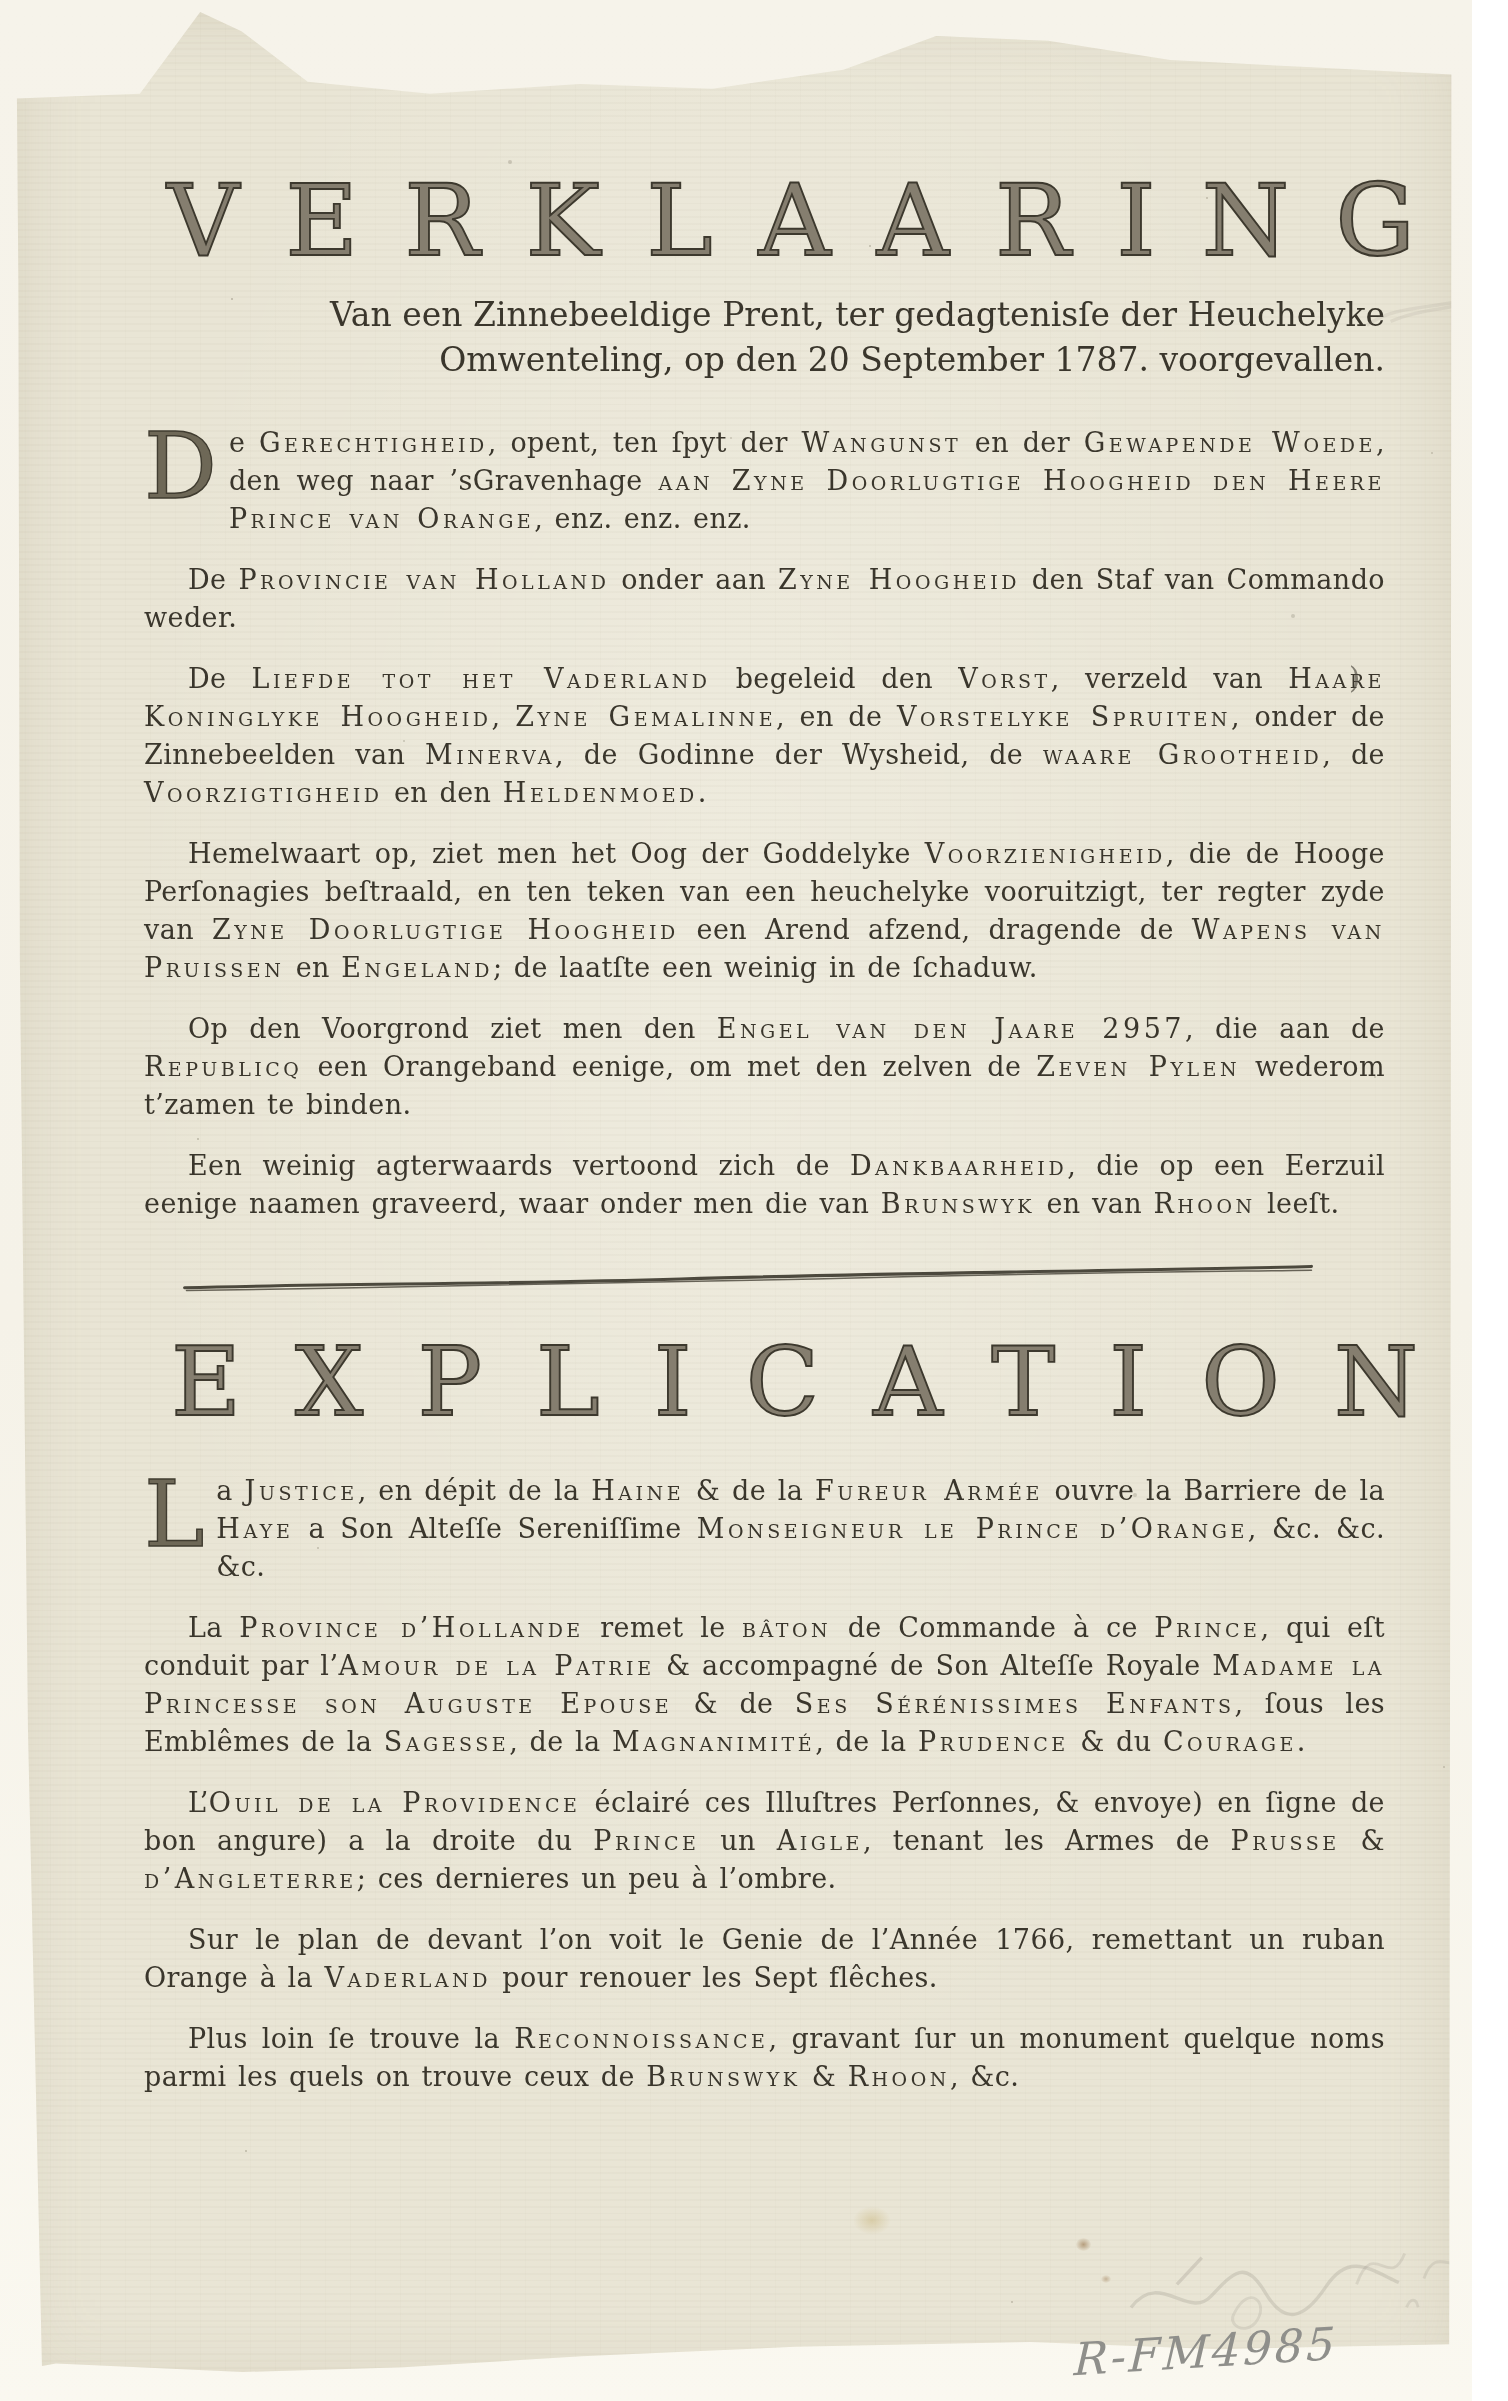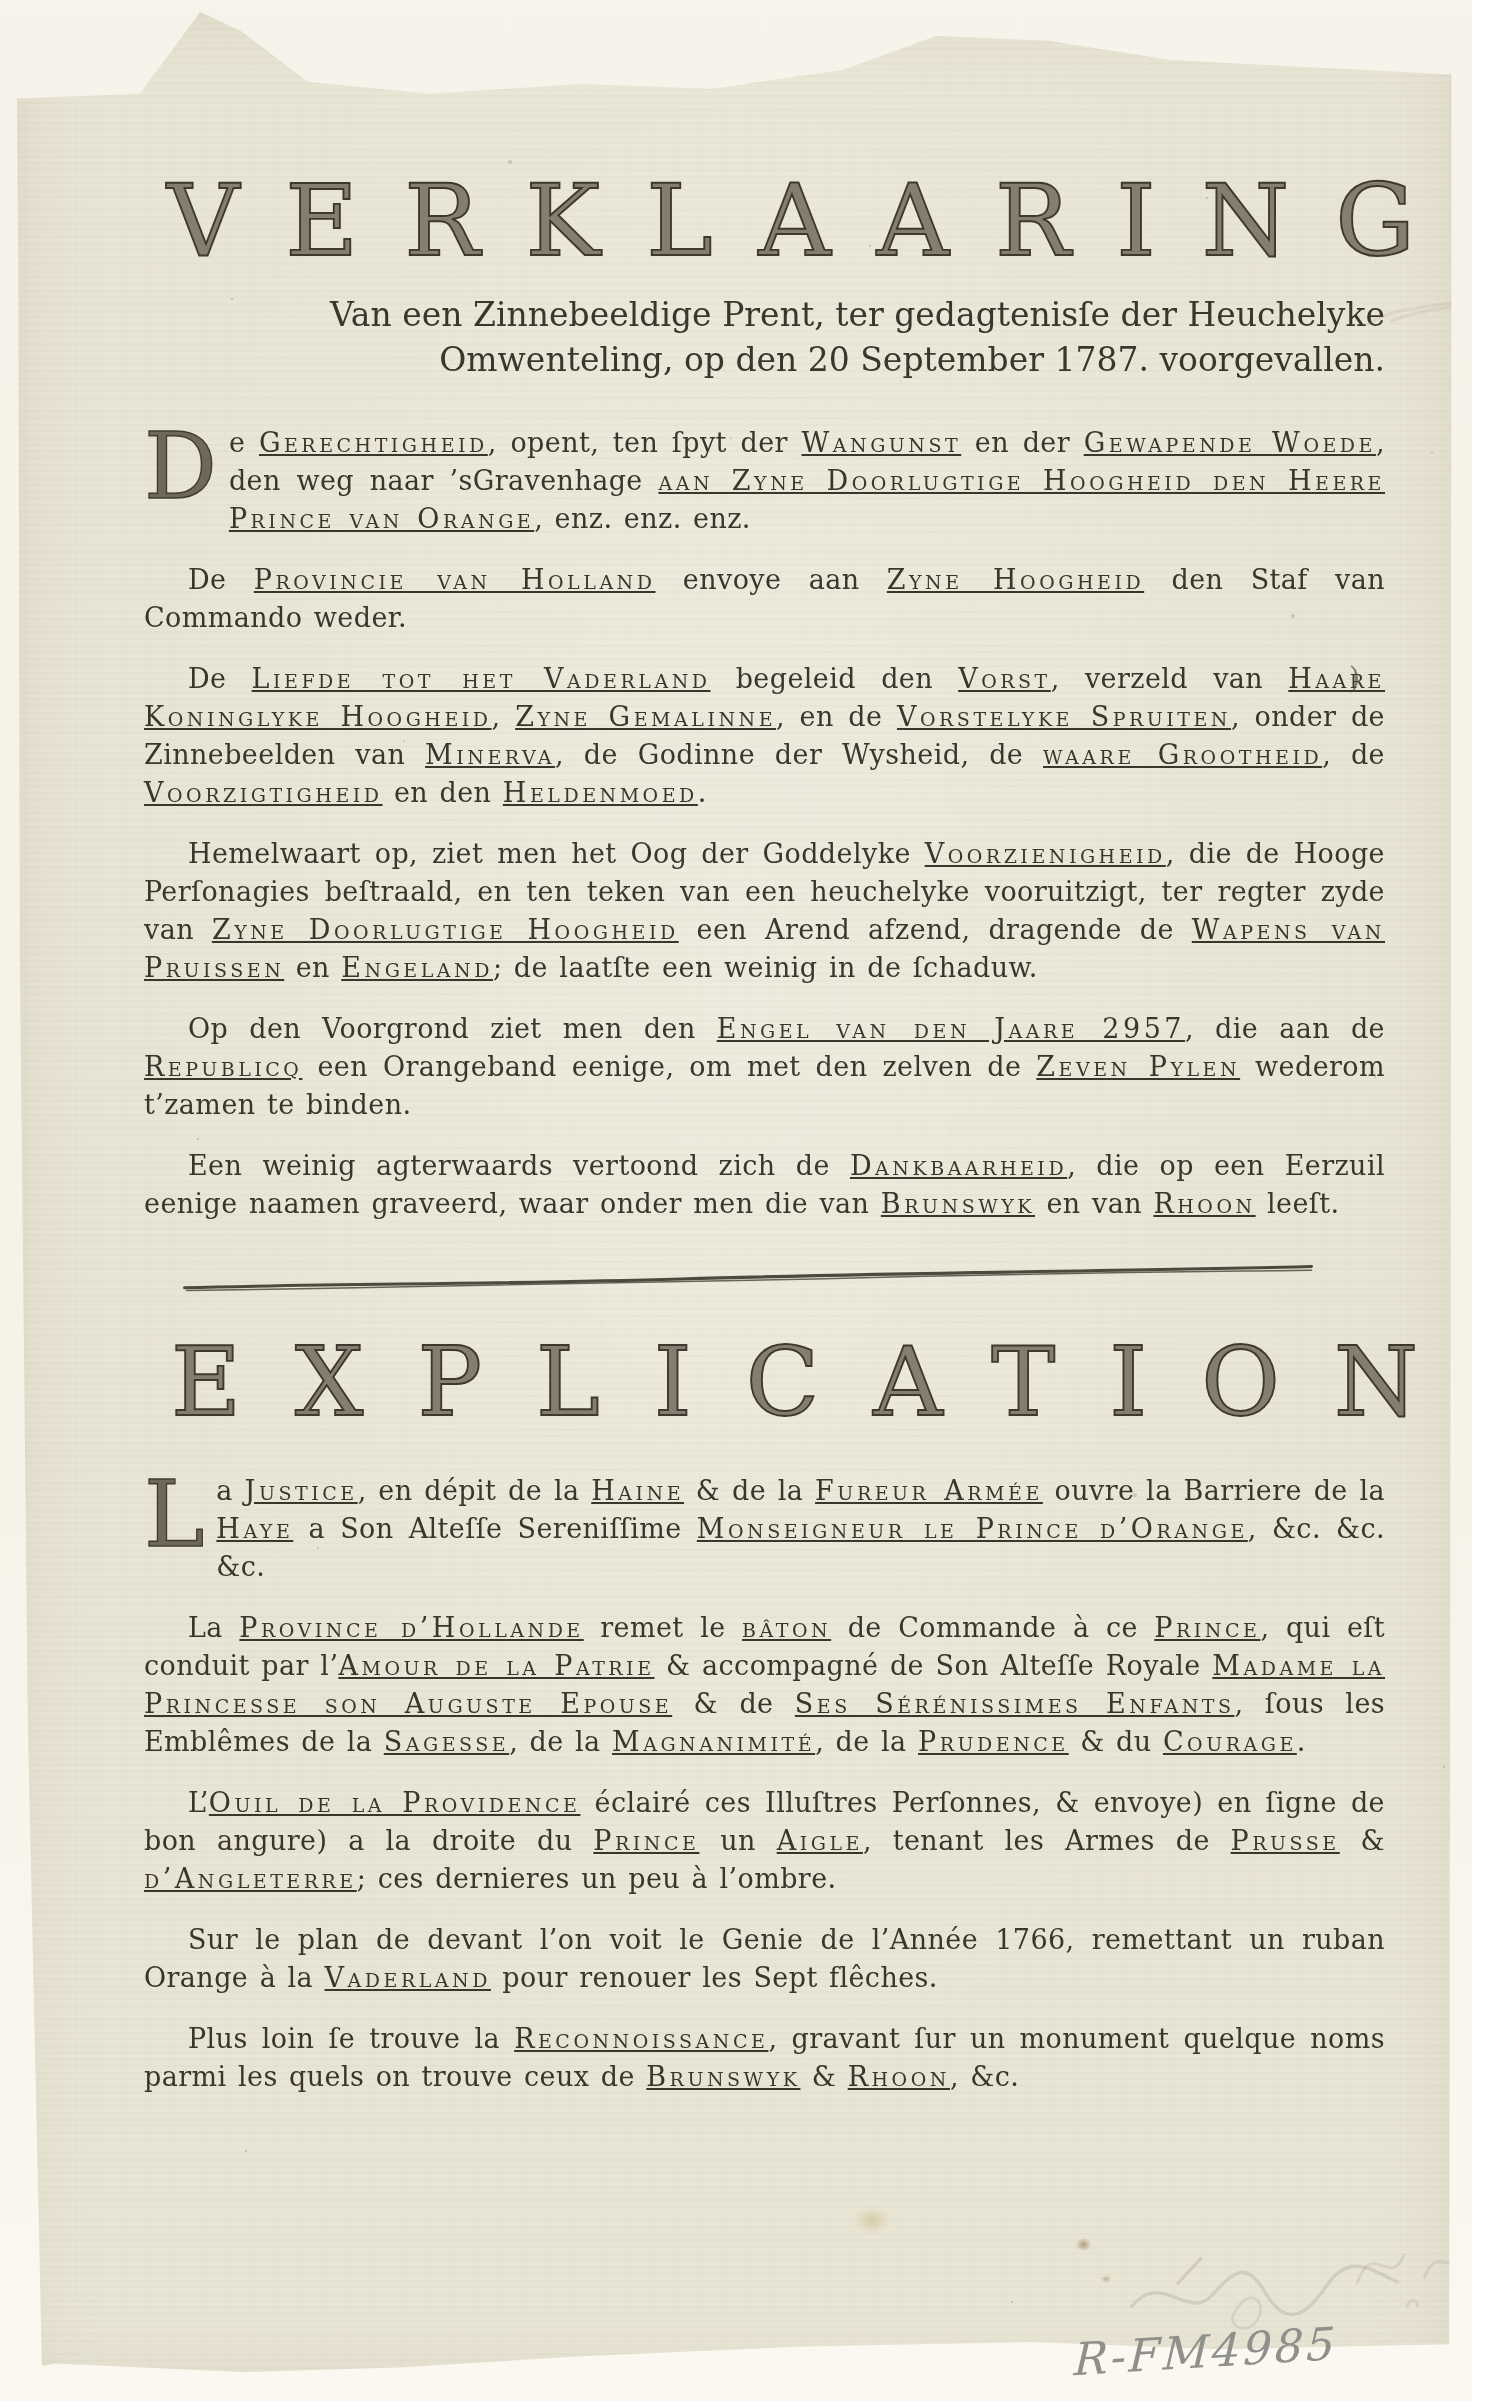--- a/index.html
+++ b/index.html
@@ -23,21 +23,21 @@
   h1{font-weight:normal;text-align:center;margin:0;color:#857e6f;
      -webkit-text-stroke:1.9px #3d392e;line-height:1;}
   .title-nl{margin-top:171px;font-size:100px;letter-spacing:46px;text-indent:23px;}
   .title-fr{margin-top:40px;font-size:96px;letter-spacing:54px;text-indent:27px;}
   .subtitle{margin:0;text-align:right;font-size:33px;line-height:45px;color:#3a362c;}
   .subtitle.first{margin-top:21px;}
   .para{margin:23px 0 0;font-size:27px;line-height:38px;text-align:justify;
         word-spacing:.09em;letter-spacing:.015em;color:#3a362c;}
   .para.indent{text-indent:44px;}
   .para.lead{margin-top:42px;}
-  .sc{font-variant:small-caps;font-variant-caps:small-caps;letter-spacing:.13em;text-decoration:underline;}
+  .sc{font-variant:small-caps;font-variant-caps:small-caps;letter-spacing:.13em;}
   .dropcap{float:left;font-size:91px;line-height:73px;padding:5.8px 11.5px 0 0;
            color:#6e6857;-webkit-text-stroke:1.4px #403c30;}
   .divider{margin:44px 0 0 37px;}
   .fr-sub-wrap{margin-top:17.3px;}
   .inscription{position:absolute;left:1074px;top:2325px;font-size:45px;font-style:italic;
                color:#8f8f8b;transform:rotate(-3.5deg) skewX(-6deg);letter-spacing:2.9px;}
   .stray-mark{position:absolute;left:1349px;top:661px;font-size:29px;color:#4a463c;opacity:.65;}
   .stain{position:absolute;border-radius:50%;}
   .stain-a{left:853px;top:2206px;width:38px;height:29px;
            background:radial-gradient(ellipse,rgba(193,170,104,.4),rgba(193,170,104,0) 70%);}
@@ -69,21 +69,21 @@
     <div class="stain stain-c"></div>
 
     <div class="content">
 
       <h1 class="title-nl">VERKLAARING</h1>
 
       <p class="subtitle first"><span>Van een Zinnebeeldige Prent, ter gedagtenisſe der Heuchelyke</span></p>
       <p class="subtitle"><span>Omwenteling, op den 20 September 1787. voorgevallen.</span></p>
 
       <p class="para lead"><span class="dropcap">D</span><span><span>e </span><span class="sc">Gerechtigheid</span><span>, opent, ten ſpyt der </span><span class="sc">Wangunst</span><span> en der </span><span class="sc">Gewapende Woede</span><span>, den weg naar ’sGravenhage </span><span class="sc">aan Zyne Doorlugtige Hoogheid den Heere Prince van Orange</span><span>, enz. enz. enz.</span></span></p>
-      <p class="para indent"><span>De </span><span class="sc">Provincie van Holland</span><span> envoye aan </span><span class="sc">Zyne Hoogheid</span><span> den Staf van Commando weder.</span></p>
+      <p class="para indent"><span>De </span><span class="sc">Provincie van Holland</span><span> onder aan </span><span class="sc">Zyne Hoogheid</span><span> den Staf van Commando weder.</span></p>
       <p class="para indent"><span>De </span><span class="sc">Liefde tot het Vaderland</span><span> begeleid den </span><span class="sc">Vorst</span><span>, verzeld van </span><span class="sc">Haare Koninglyke Hoogheid</span><span>, </span><span class="sc">Zyne Gemalinne</span><span>, en de </span><span class="sc">Vorstelyke Spruiten</span><span>, onder de Zinnebeelden van </span><span class="sc">Minerva</span><span>, de Godinne der Wysheid, de </span><span class="sc">waare Grootheid</span><span>, de </span><span class="sc">Voorzigtigheid</span><span> en den </span><span class="sc">Heldenmoed</span><span>.</span></p>
       <p class="para indent"><span>Hemelwaart op, ziet men het Oog der Goddelyke </span><span class="sc">Voorzienigheid</span><span>, die de Hooge Perſonagies beſtraald, en ten teken van een heuchelyke vooruitzigt, ter regter zyde van </span><span class="sc">Zyne Doorlugtige Hoogheid</span><span> een Arend afzend, dragende de </span><span class="sc">Wapens van Pruissen</span><span> en </span><span class="sc">Engeland</span><span>; de laatſte een weinig in de ſchaduw.</span></p>
       <p class="para indent"><span>Op den Voorgrond ziet men den </span><span class="sc">Engel van den Jaare 2957</span><span>, die aan de </span><span class="sc">Republicq</span><span> een Orangeband eenige, om met den zelven de </span><span class="sc">Zeven Pylen</span><span> wederom t’zamen te binden.</span></p>
       <p class="para indent"><span>Een weinig agterwaards vertoond zich de </span><span class="sc">Dankbaarheid</span><span>, die op een Eerzuil eenige naamen graveerd, waar onder men die van </span><span class="sc">Brunswyk</span><span> en van </span><span class="sc">Rhoon</span><span> leeſt.</span></p>
 
       <div class="divider">
         <svg width="1134" height="23" viewBox="0 0 1180 24" style="transform:rotate(-0.45deg)">
           <path d="M2 17 C 160 14, 330 16, 520 12 S 840 8, 1020 6 S 1140 5, 1178 4" fill="none" stroke="#3b372c" stroke-width="3.2" stroke-linecap="round" opacity="0.9"></path>
           <path d="M4 20 C 220 18, 430 17, 660 13 S 980 9, 1178 8" fill="none" stroke="#3b372c" stroke-width="1.6" stroke-linecap="round" opacity="0.75"></path>
         </svg>

